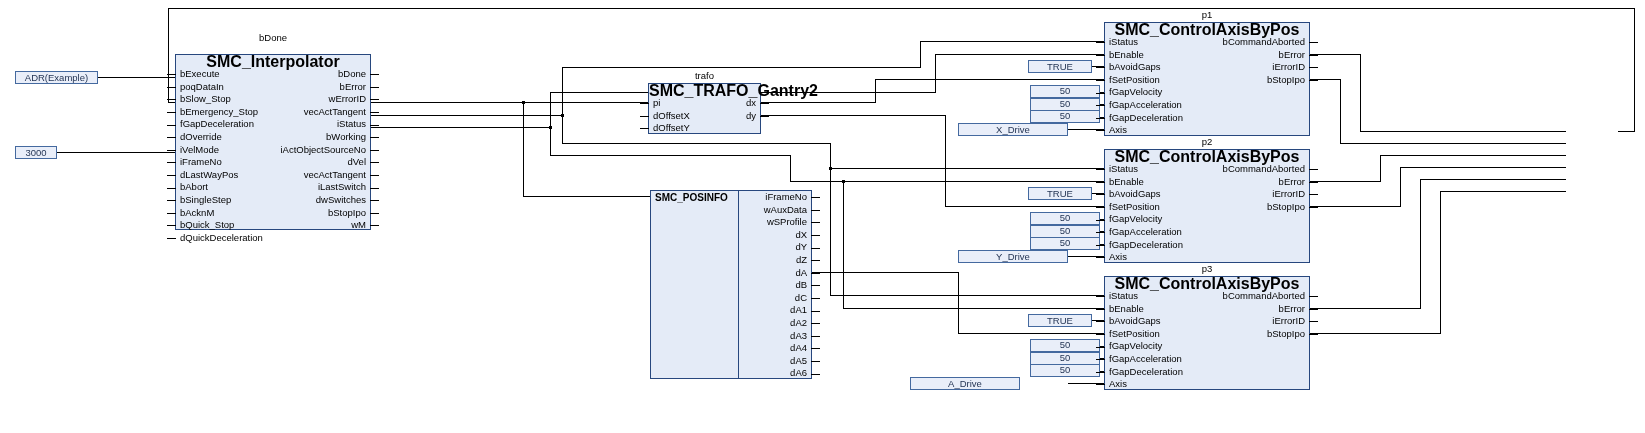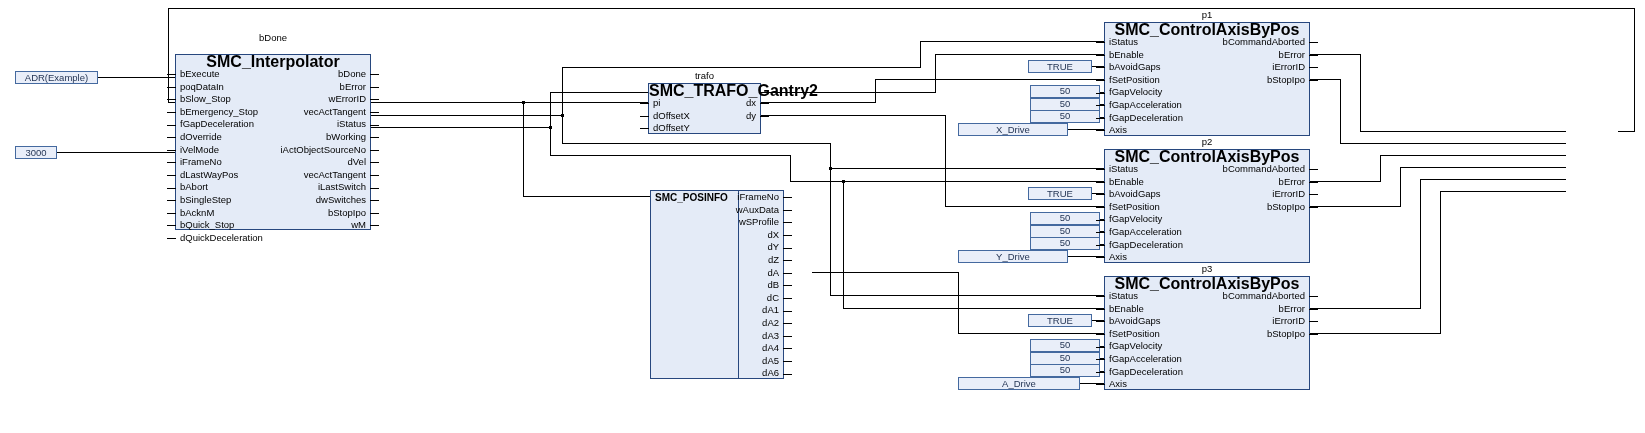--- a/index.html
+++ b/index.html
@@ -130,21 +130,21 @@
   <div class="lit" style="left:1028px;top:187px;width:64px">TRUE</div>
   <div class="lit cell" style="left:1030px;top:212px;width:70px">50</div>
   <div class="lit cell" style="left:1030px;top:225px;width:70px">50</div>
   <div class="lit cell" style="left:1030px;top:237px;width:70px">50</div>
   <div class="lit" style="left:958px;top:250px;width:110px">Y_Drive</div>
 
   <div class="lit" style="left:1028px;top:314px;width:64px">TRUE</div>
   <div class="lit cell" style="left:1030px;top:339px;width:70px">50</div>
   <div class="lit cell" style="left:1030px;top:352px;width:70px">50</div>
   <div class="lit cell" style="left:1030px;top:364px;width:70px">50</div>
-  <div class="lit" style="left:958px;top:377px;width:122px">A_Drive</div>
+  <div class="lit" style="left:910px;top:377px;width:110px">A_Drive</div>
 
   <div class="inst" style="left:175px;top:32px;width:196px">bDone</div>
   <div class="fb" style="left:175px;top:54px;width:196px;height:176px">
     <div class="fb-title">SMC_Interpolator</div>
     <div class="col">
       <div class="row in">bExecute</div>
       <div class="row in">poqDataIn</div>
       <div class="row in">bSlow_Stop</div>
       <div class="row in">bEmergency_Stop</div>
       <div class="row in">fGapDeceleration</div>
@@ -182,21 +182,21 @@
       <div class="row in">pi</div>
       <div class="row in">dOffsetX</div>
       <div class="row in">dOffsetY</div>
     </div>
     <div class="col">
       <div class="row out">dx</div>
       <div class="row out">dy</div>
     </div>
   </div>
 
-  <div class="fb" style="left:650px;top:190px;width:134px;height:189px">
+  <div class="fb" style="left:650px;top:190px;width:162px;height:189px">
     <div class="pos-title">SMC_POSINFO</div>
     <div class="pos-div"></div>
     <div class="pos-col">
       <div class="row out">iFrameNo</div>
       <div class="row out">wAuxData</div>
       <div class="row out">wSProfile</div>
       <div class="row out">dX</div>
       <div class="row out">dY</div>
       <div class="row out">dZ</div>
       <div class="row out">dA</div>

